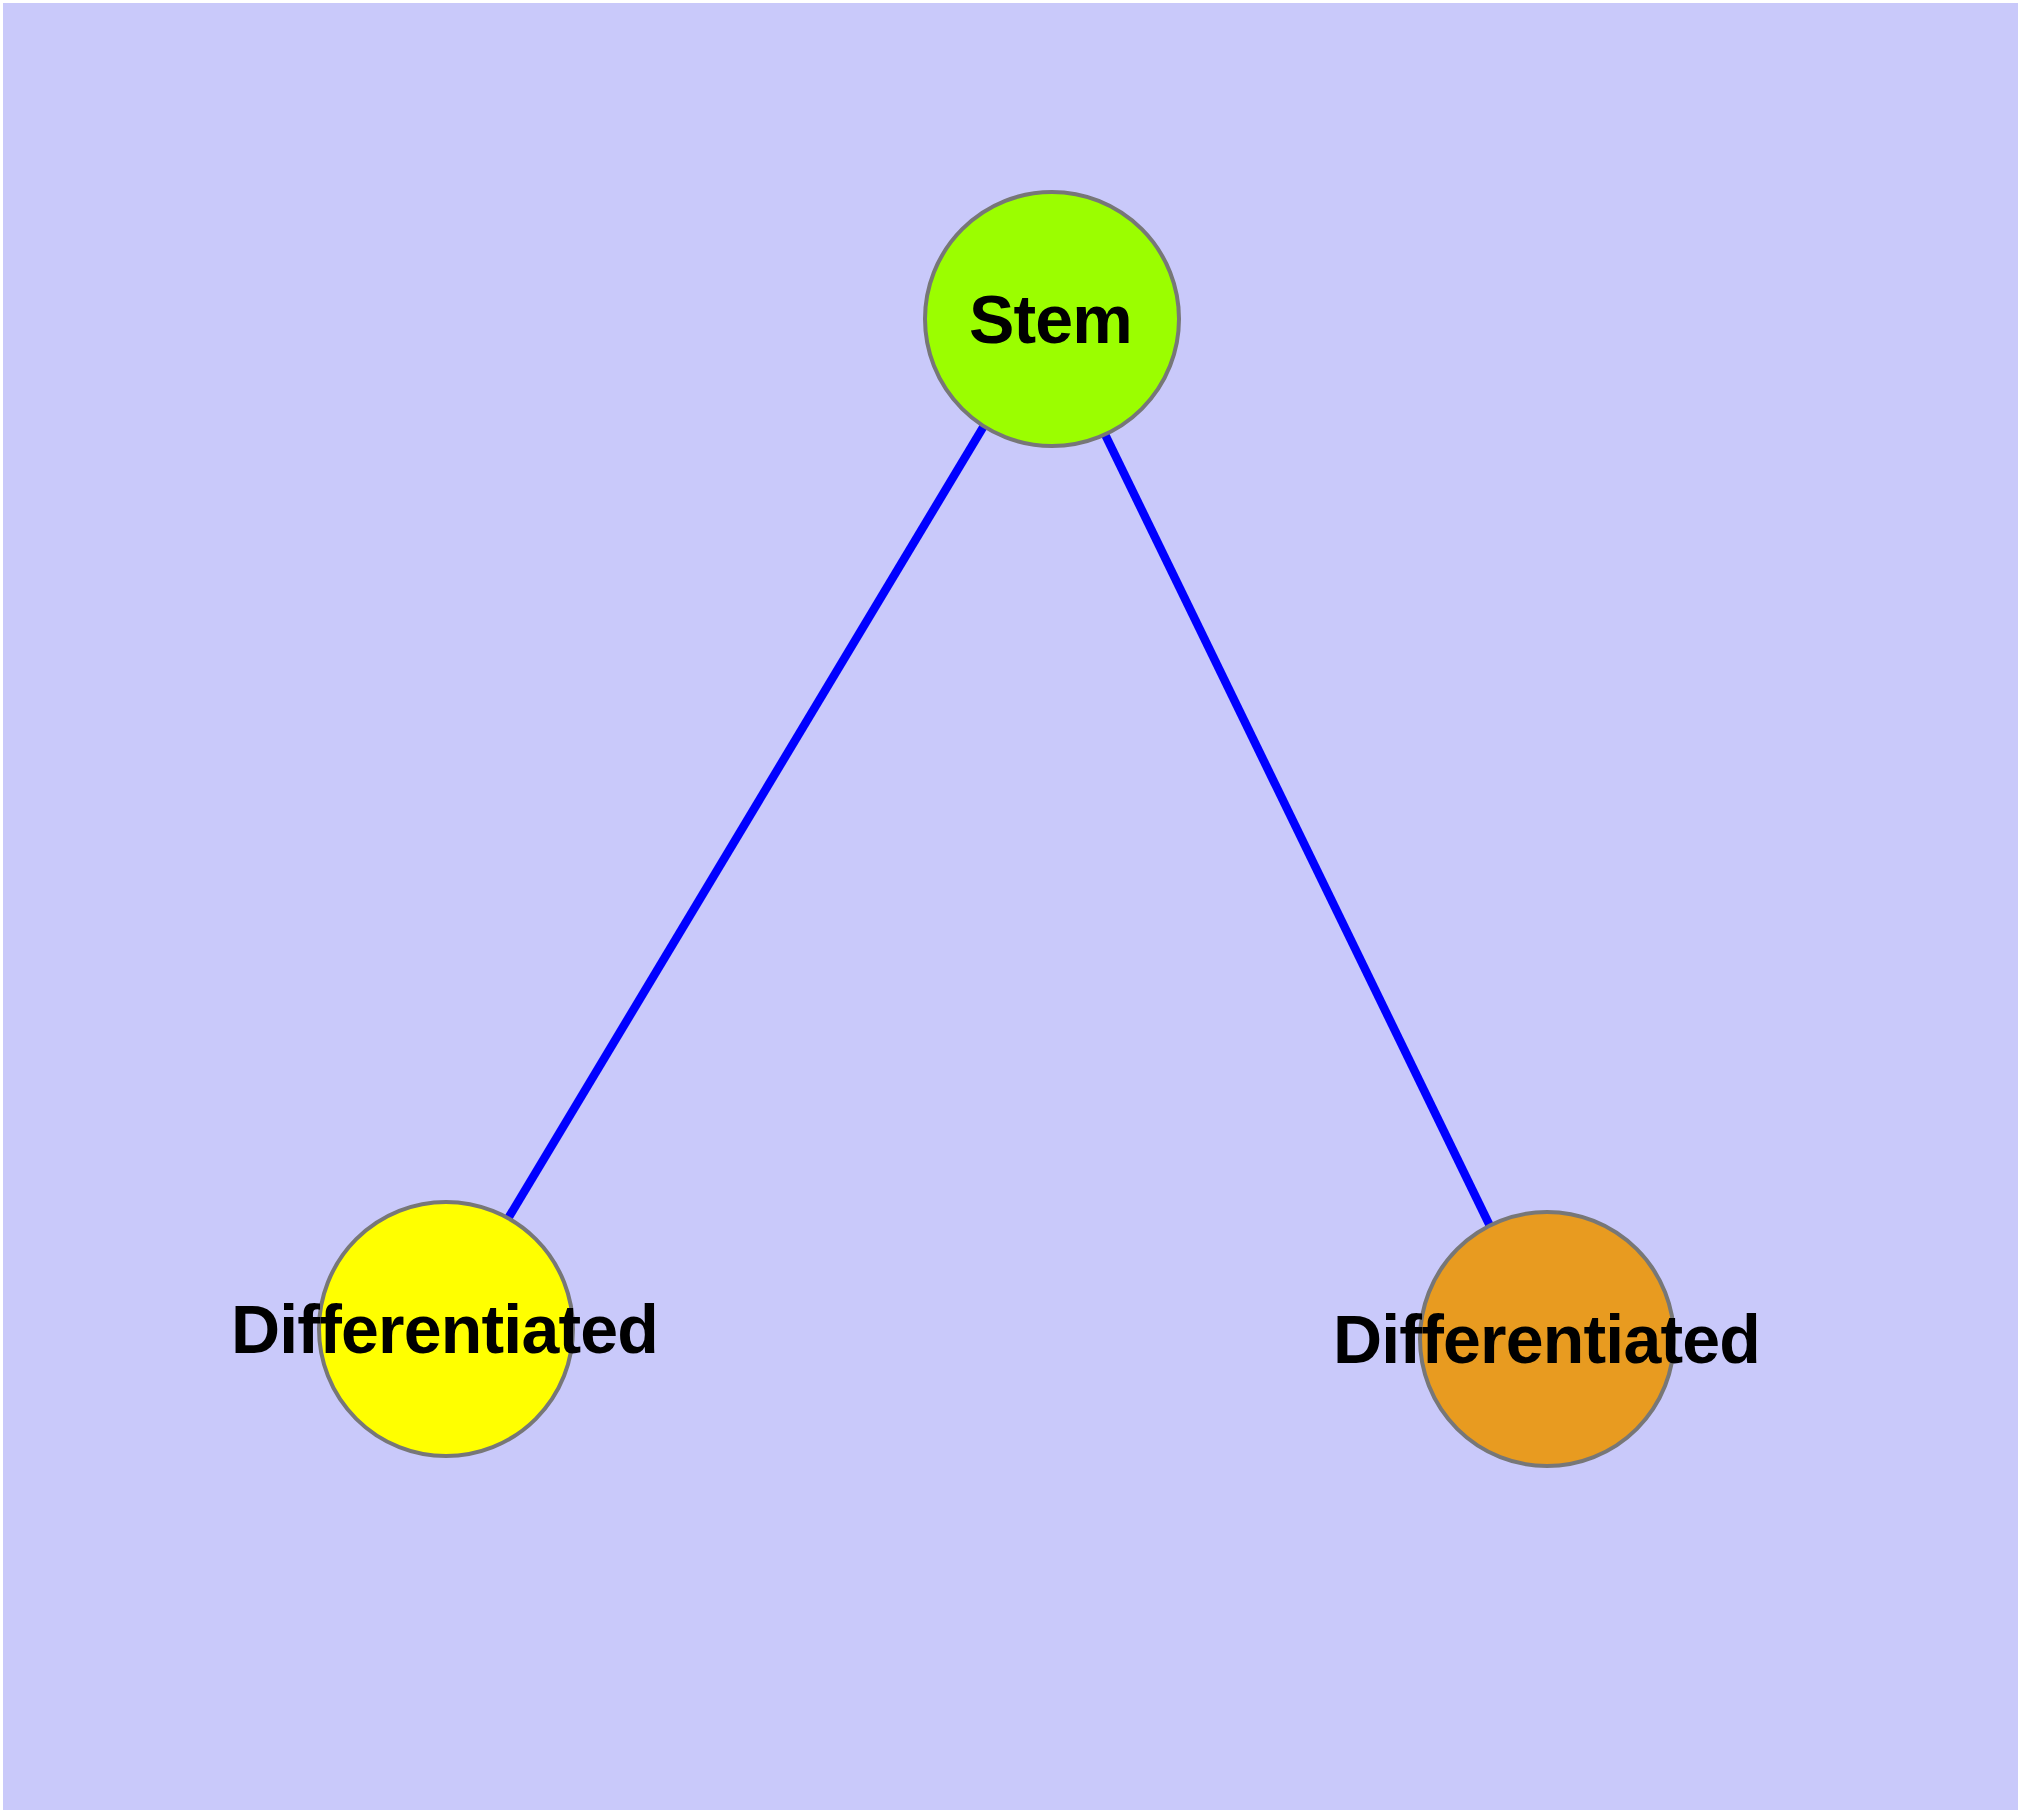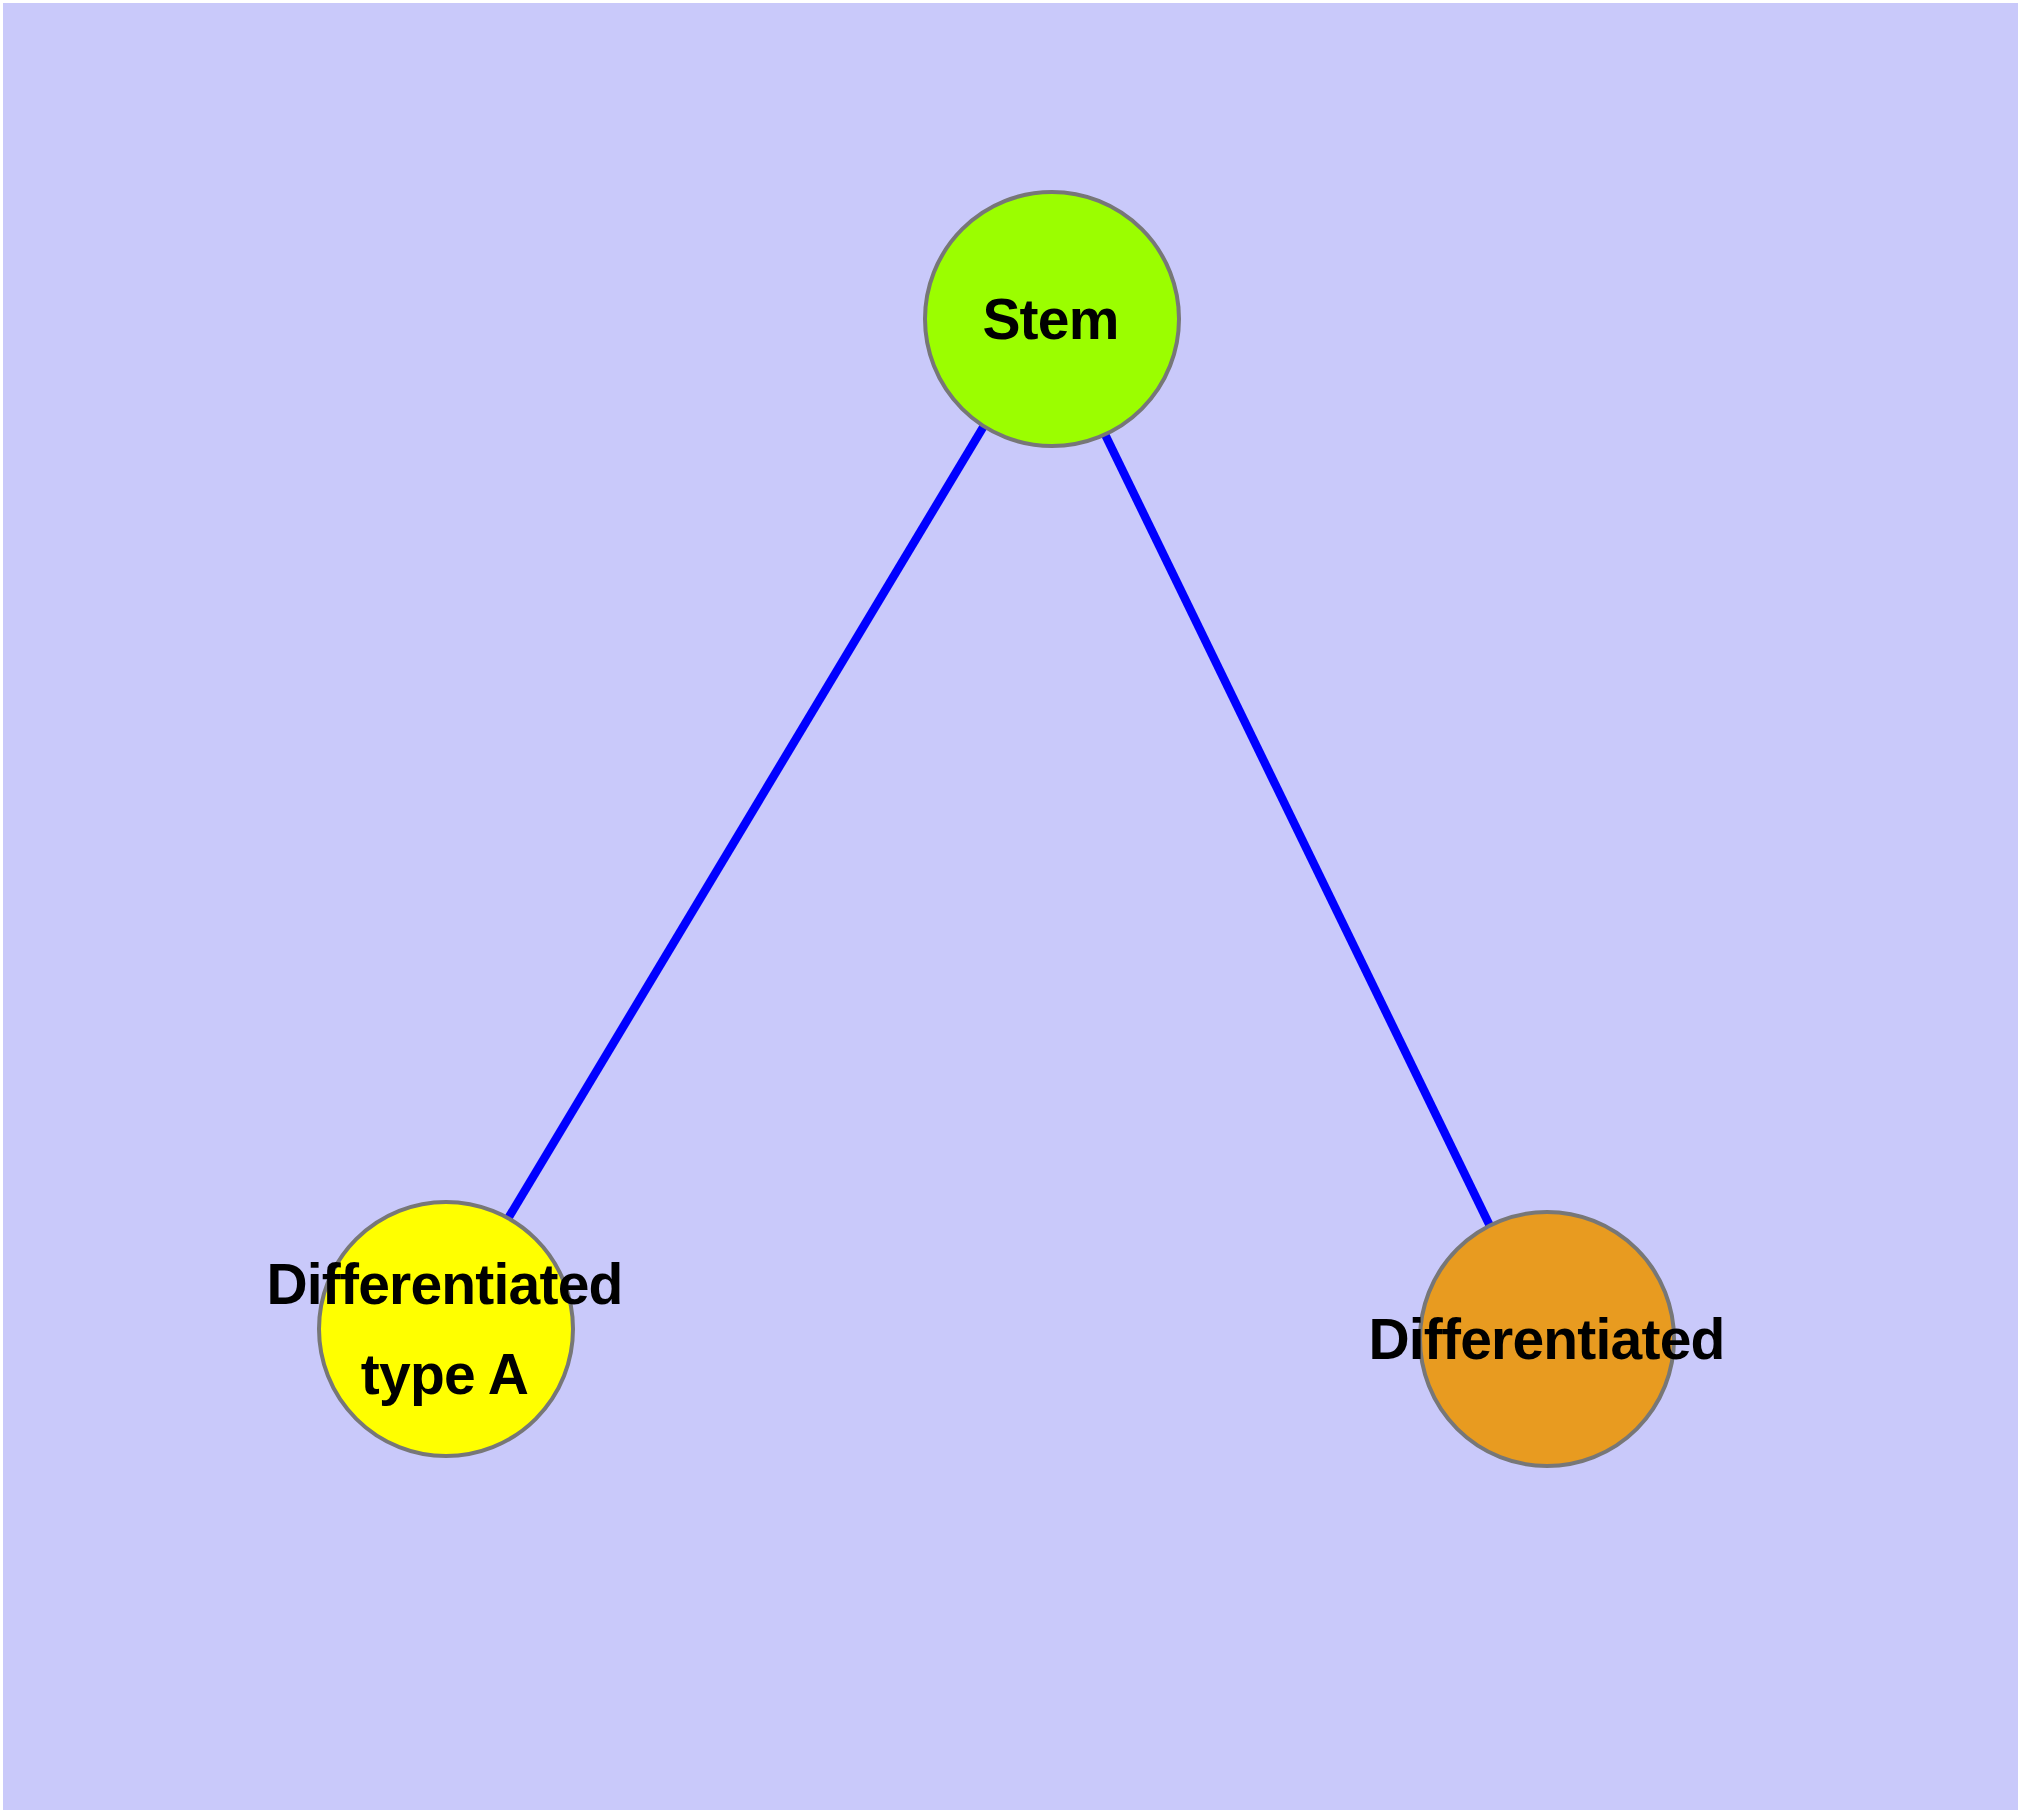--- a/index.html
+++ b/index.html
@@ -29,21 +29,21 @@
     position: absolute;
     border-radius: 50%;
     box-sizing: border-box;
   }
   .label {
     position: absolute;
     transform: translate(-50%, -50%);
     text-align: center;
     color: #000000;
     font-weight: bold;
-    font-size: 57px;
+    font-size: 68px;
     line-height: 90px;
     white-space: nowrap;
     letter-spacing: -0.8px;
   }
   .label-line {
     display: block;
   }
 </style>
 </head>
 <body style="background: rgb(255, 255, 255);">
@@ -59,21 +59,20 @@
   <div class="node" style="left: 314px; top: 1197px; width: 258px; height: 258px; background: rgb(255, 255, 0); border: 4.2px solid rgb(119, 119, 119);"></div>
   <div class="node" style="left: 1415px; top: 1207px; width: 258px; height: 258px; background: rgb(232, 155, 32); border: 4.2px solid rgb(119, 119, 119);"></div>
 
   <div class="label" style="left: 1048px; top: 316px;">
     <span class="label-line">Stem</span>
 
   </div>
 
   <div class="label" style="left: 442px; top: 1326px;">
     <span class="label-line">Differentiated</span>
-    <span class="label-line">type A</span>
   </div>
 
   <div class="label" style="left: 1544px; top: 1336px;">
     <span class="label-line">Differentiated</span>
   </div>
 
 </div>
 
 
 </body></html>

